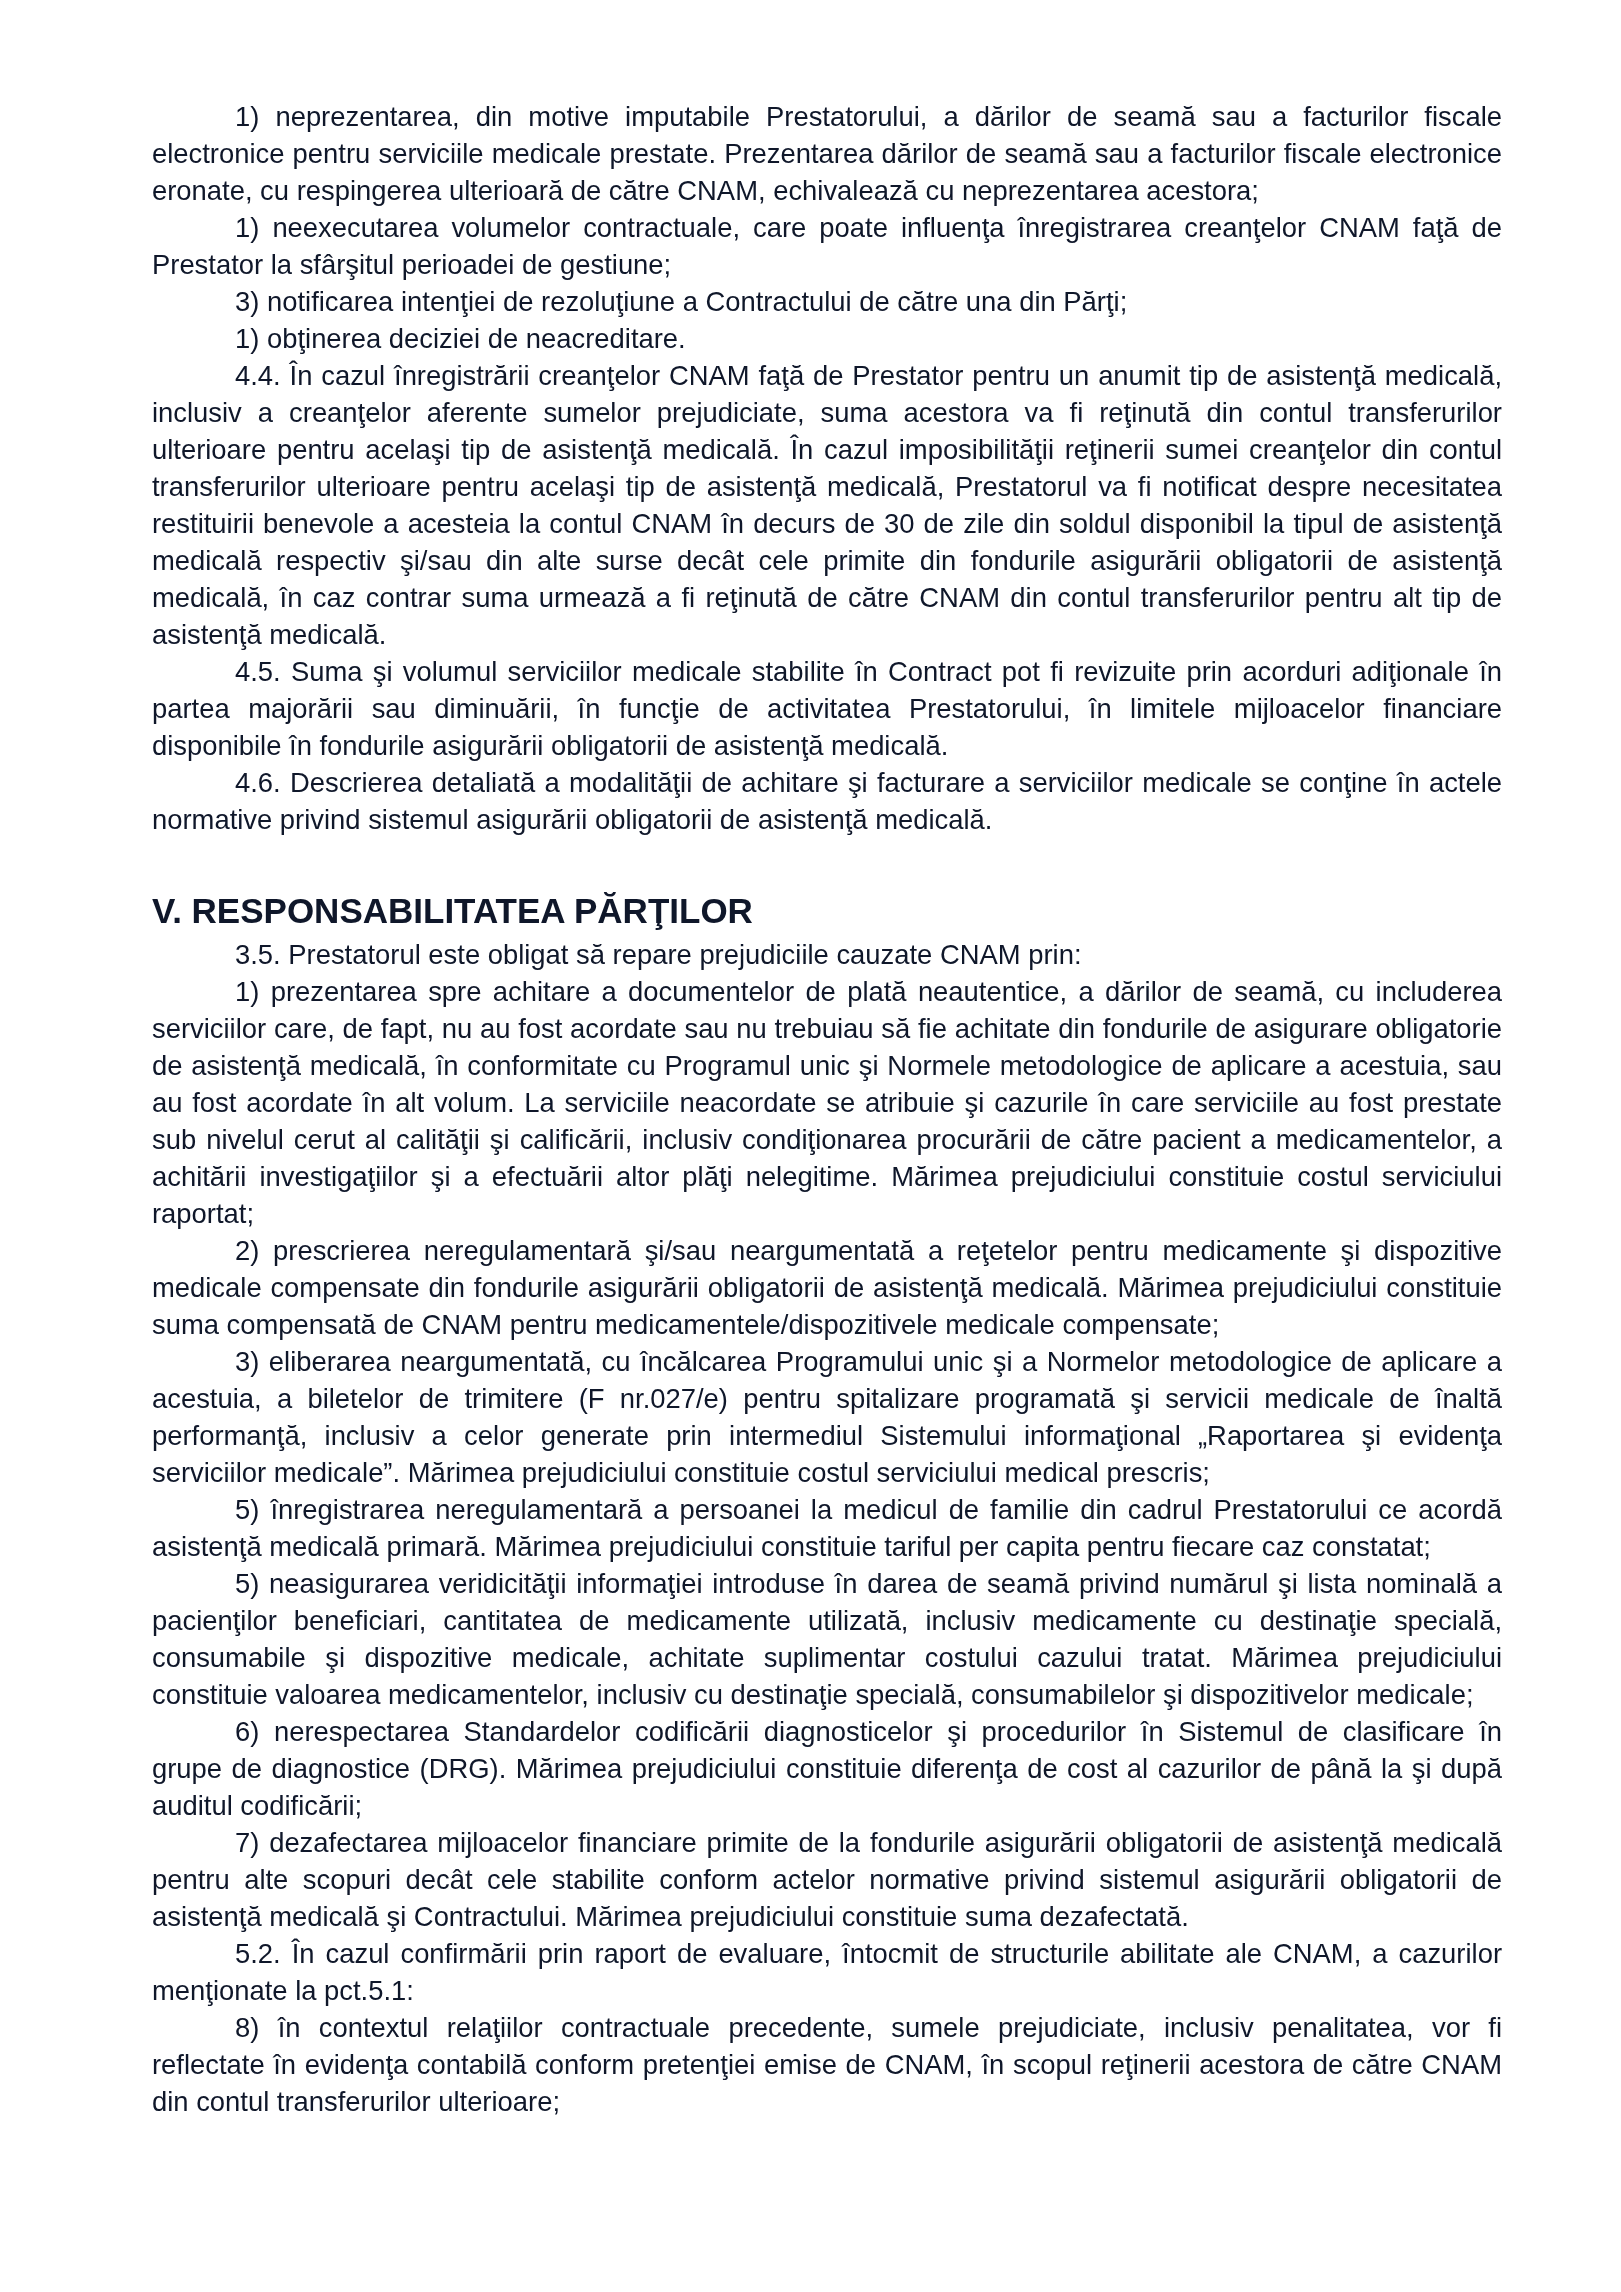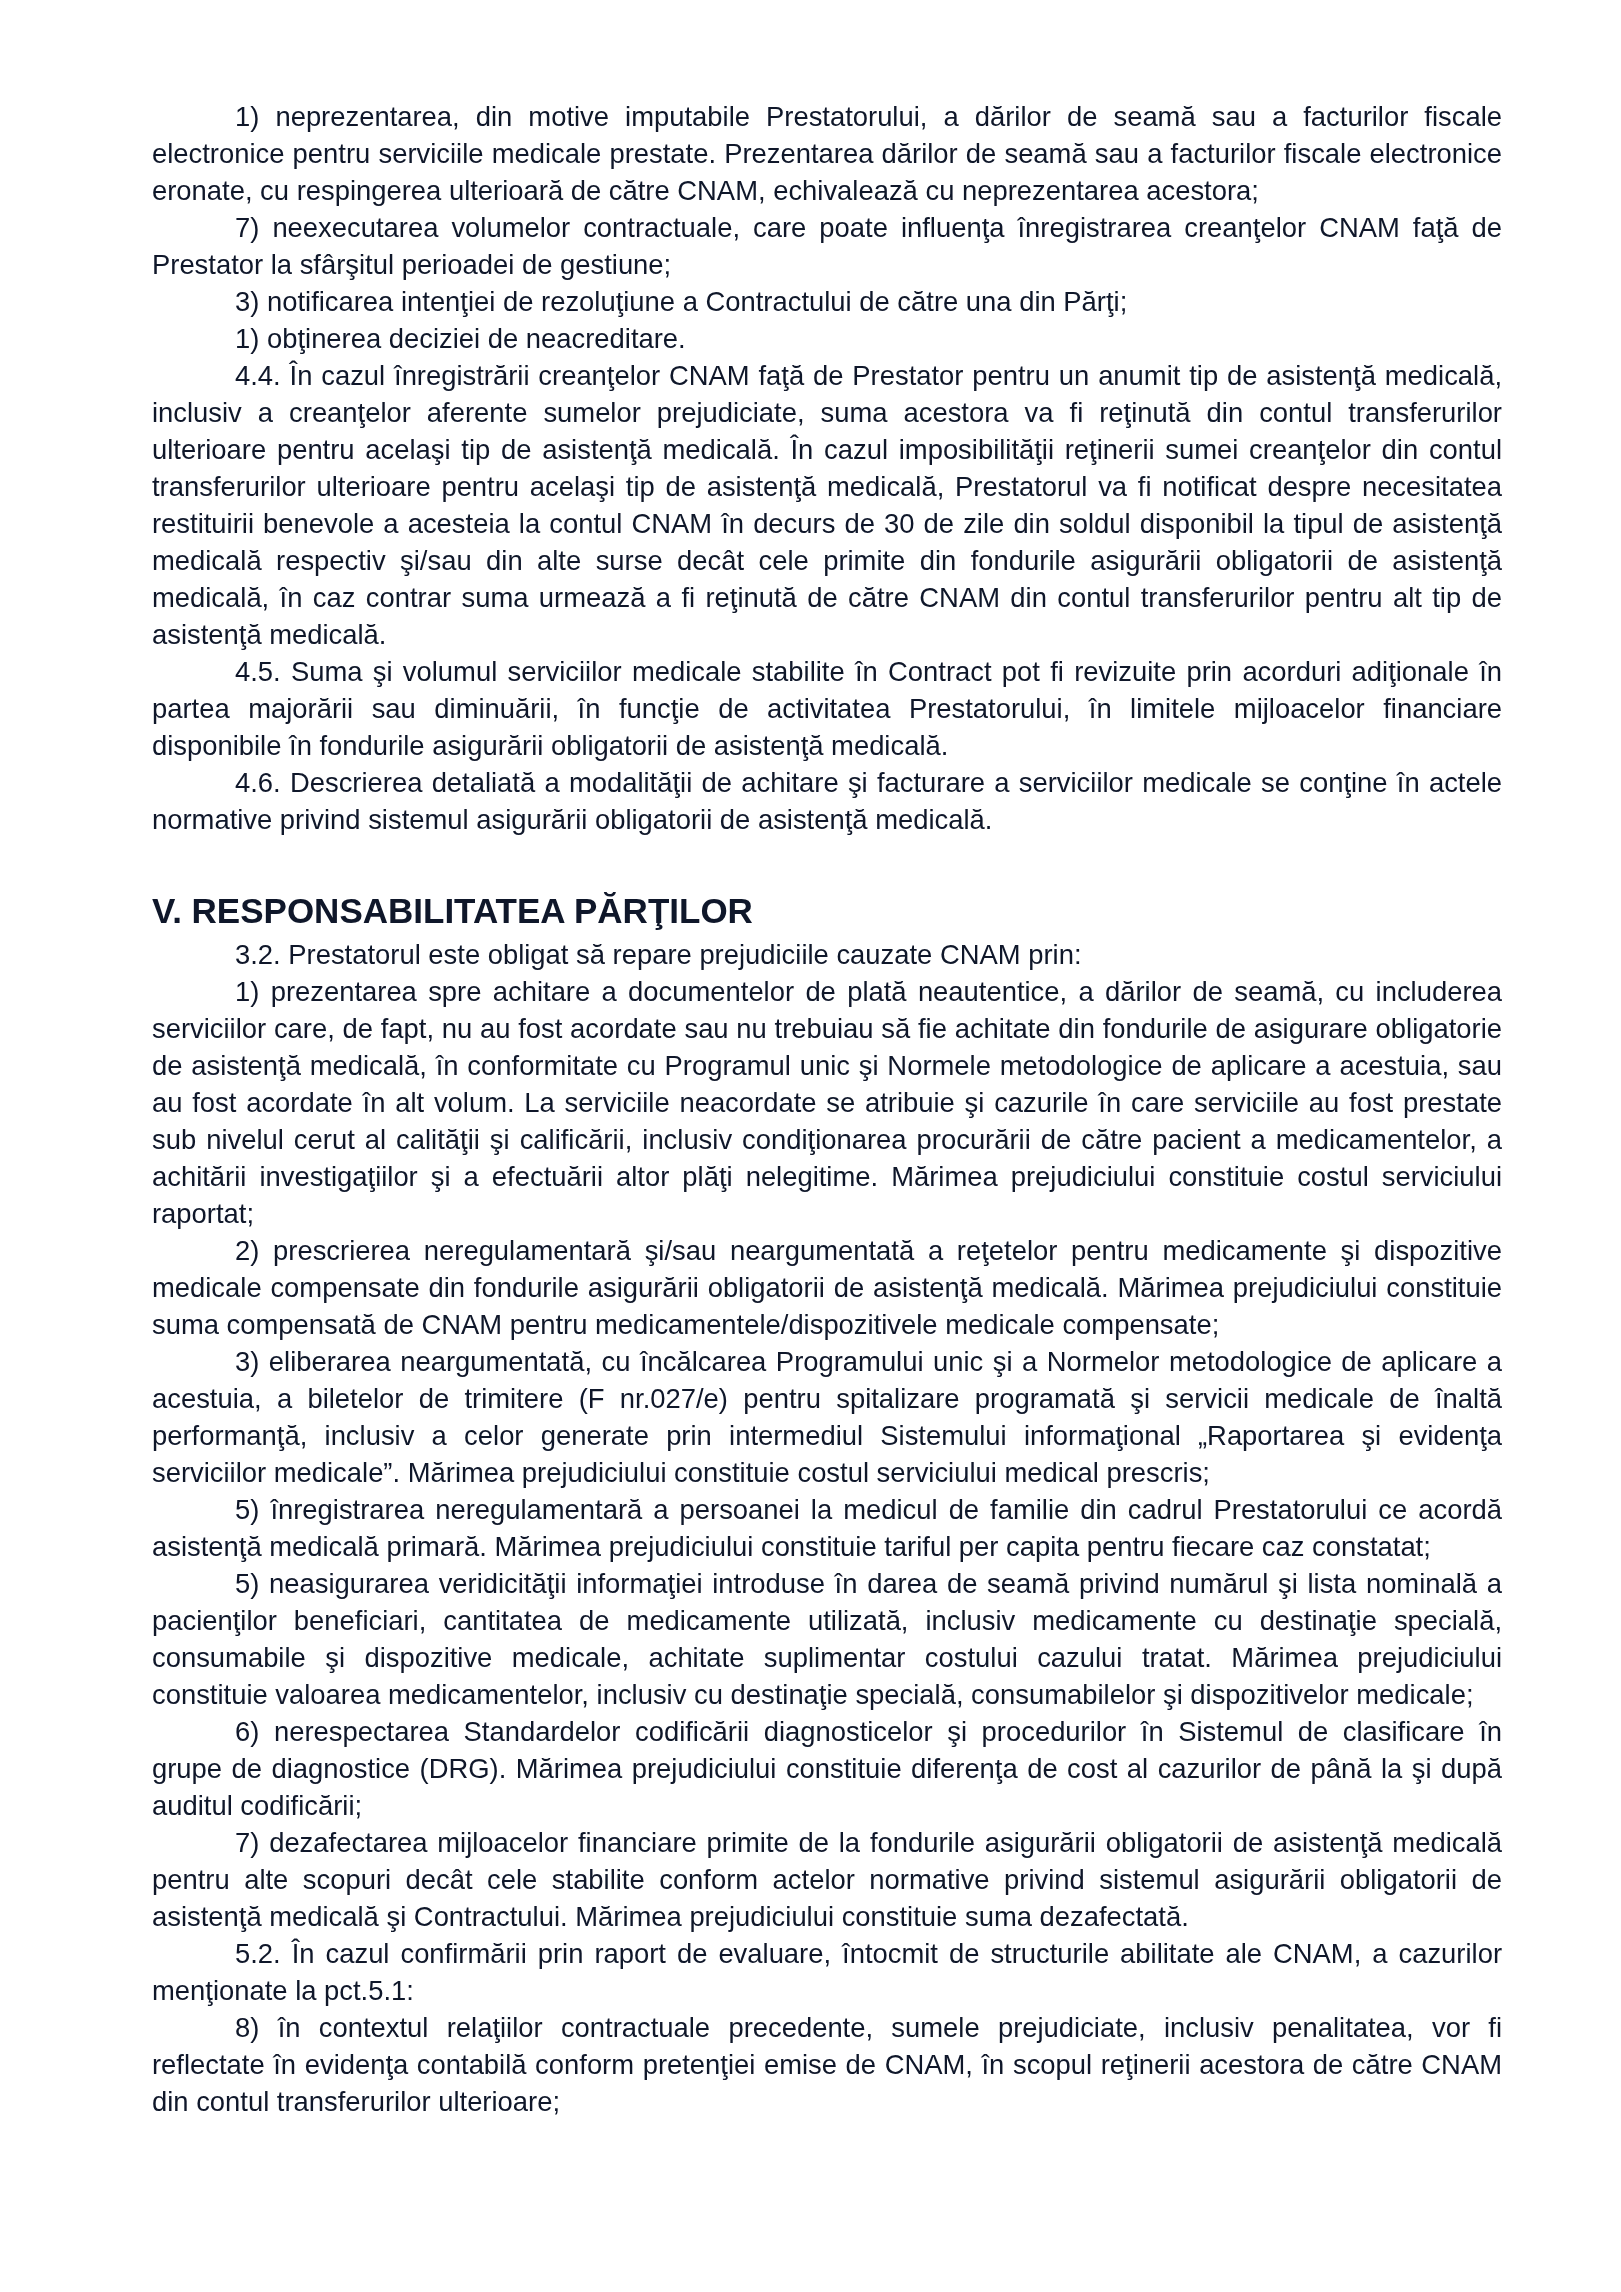--- a/index.html
+++ b/index.html
@@ -32,28 +32,28 @@
     line-height: 39px;
     text-indent: 0;
     margin: 53px 0 5.9px 0;
   }
 </style>
 </head>
 <body>
 
 <div class="page">
   <p>1) neprezentarea, din motive imputabile Prestatorului, a dărilor de seamă sau a facturilor fiscale electronice pentru serviciile medicale prestate. Prezentarea dărilor de seamă sau a facturilor fiscale electronice eronate, cu respingerea ulterioară de către CNAM, echivalează cu neprezentarea acestora;</p>
-  <p>7) neexecutarea volumelor contractuale, care poate influenţa înregistrarea creanţelor CNAM faţă de Prestator la sfârşitul perioadei de gestiune;</p>
+  <p>1) neexecutarea volumelor contractuale, care poate influenţa înregistrarea creanţelor CNAM faţă de Prestator la sfârşitul perioadei de gestiune;</p>
   <p>3) notificarea intenţiei de rezoluţiune a Contractului de către una din Părţi;</p>
   <p>1) obţinerea deciziei de neacreditare.</p>
   <p>4.4. În cazul înregistrării creanţelor CNAM faţă de Prestator pentru un anumit tip de asistenţă medicală, inclusiv a creanţelor aferente sumelor prejudiciate, suma acestora va fi reţinută din contul transferurilor ulterioare pentru acelaşi tip de asistenţă medicală. În cazul imposibilităţii reţinerii sumei creanţelor din contul transferurilor ulterioare pentru acelaşi tip de asistenţă medicală, Prestatorul va fi notificat despre necesitatea restituirii benevole a acesteia la contul CNAM în decurs de 30 de zile din soldul disponibil la tipul de asistenţă medicală respectiv şi/sau din alte surse decât cele primite din fondurile asigurării obligatorii de asistenţă medicală, în caz contrar suma urmează a fi reţinută de către CNAM din contul transferurilor pentru alt tip de asistenţă medicală.</p>
   <p>4.5. Suma şi volumul serviciilor medicale stabilite în Contract pot fi revizuite prin acorduri adiţionale în partea majorării sau diminuării, în funcţie de activitatea Prestatorului, în limitele mijloacelor financiare disponibile în fondurile asigurării obligatorii de asistenţă medicală.</p>
   <p>4.6. Descrierea detaliată a modalităţii de achitare şi facturare a serviciilor medicale se conţine în actele normative privind sistemul asigurării obligatorii de asistenţă medicală.</p>
   <h2 class="section-heading">V. RESPONSABILITATEA PĂRŢILOR</h2>
-  <p>3.2. Prestatorul este obligat să repare prejudiciile cauzate CNAM prin:</p>
+  <p>3.5. Prestatorul este obligat să repare prejudiciile cauzate CNAM prin:</p>
   <p>1) prezentarea spre achitare a documentelor de plată neautentice, a dărilor de seamă, cu includerea serviciilor care, de fapt, nu au fost acordate sau nu trebuiau să fie achitate din fondurile de asigurare obligatorie de asistenţă medicală, în conformitate cu Programul unic şi Normele metodologice de aplicare a acestuia, sau au fost acordate în alt volum. La serviciile neacordate se atribuie şi cazurile în care serviciile au fost prestate sub nivelul cerut al calităţii şi calificării, inclusiv condiţionarea procurării de către pacient a medicamentelor, a achitării investigaţiilor şi a efectuării altor plăţi nelegitime. Mărimea prejudiciului constituie costul serviciului raportat;</p>
   <p>2) prescrierea neregulamentară şi/sau neargumentată a reţetelor pentru medicamente şi dispozitive medicale compensate din fondurile asigurării obligatorii de asistenţă medicală. Mărimea prejudiciului constituie suma compensată de CNAM pentru medicamentele/dispozitivele medicale compensate;</p>
   <p>3) eliberarea neargumentată, cu încălcarea Programului unic şi a Normelor metodologice de aplicare a acestuia, a biletelor de trimitere (F nr.027/e) pentru spitalizare programată şi servicii medicale de înaltă performanţă, inclusiv a celor generate prin intermediul Sistemului informaţional „Raportarea şi evidenţa serviciilor medicale”. Mărimea prejudiciului constituie costul serviciului medical prescris;</p>
   <p>5) înregistrarea neregulamentară a persoanei la medicul de familie din cadrul Prestatorului ce acordă asistenţă medicală primară. Mărimea prejudiciului constituie tariful per capita pentru fiecare caz constatat;</p>
   <p>5) neasigurarea veridicităţii informaţiei introduse în darea de seamă privind numărul şi lista nominală a pacienţilor beneficiari, cantitatea de medicamente utilizată, inclusiv medicamente cu destinaţie specială, consumabile şi dispozitive medicale, achitate suplimentar costului cazului tratat. Mărimea prejudiciului constituie valoarea medicamentelor, inclusiv cu destinaţie specială, consumabilelor şi dispozitivelor medicale;</p>
   <p>6) nerespectarea Standardelor codificării diagnosticelor şi procedurilor în Sistemul de clasificare în grupe de diagnostice (DRG). Mărimea prejudiciului constituie diferenţa de cost al cazurilor de până la şi după auditul codificării;</p>
   <p>7) dezafectarea mijloacelor financiare primite de la fondurile asigurării obligatorii de asistenţă medicală pentru alte scopuri decât cele stabilite conform actelor normative privind sistemul asigurării obligatorii de asistenţă medicală şi Contractului. Mărimea prejudiciului constituie suma dezafectată.</p>
   <p>5.2. În cazul confirmării prin raport de evaluare, întocmit de structurile abilitate ale CNAM, a cazurilor menţionate la pct.5.1:</p>
   <p>8) în contextul relaţiilor contractuale precedente, sumele prejudiciate, inclusiv penalitatea, vor fi reflectate în evidenţa contabilă conform pretenţiei emise de CNAM, în scopul reţinerii acestora de către CNAM din contul transferurilor ulterioare;</p>
 </div>

